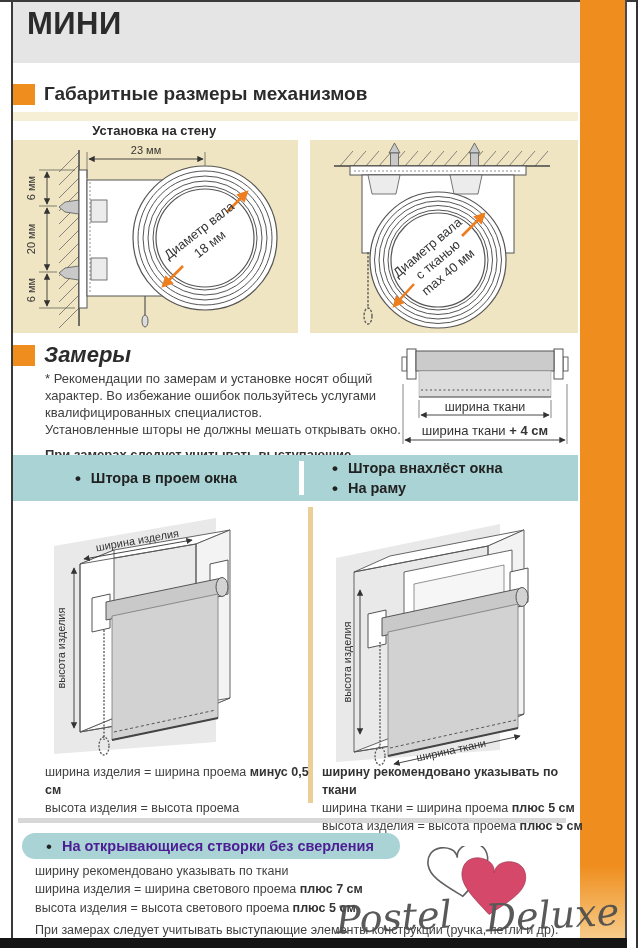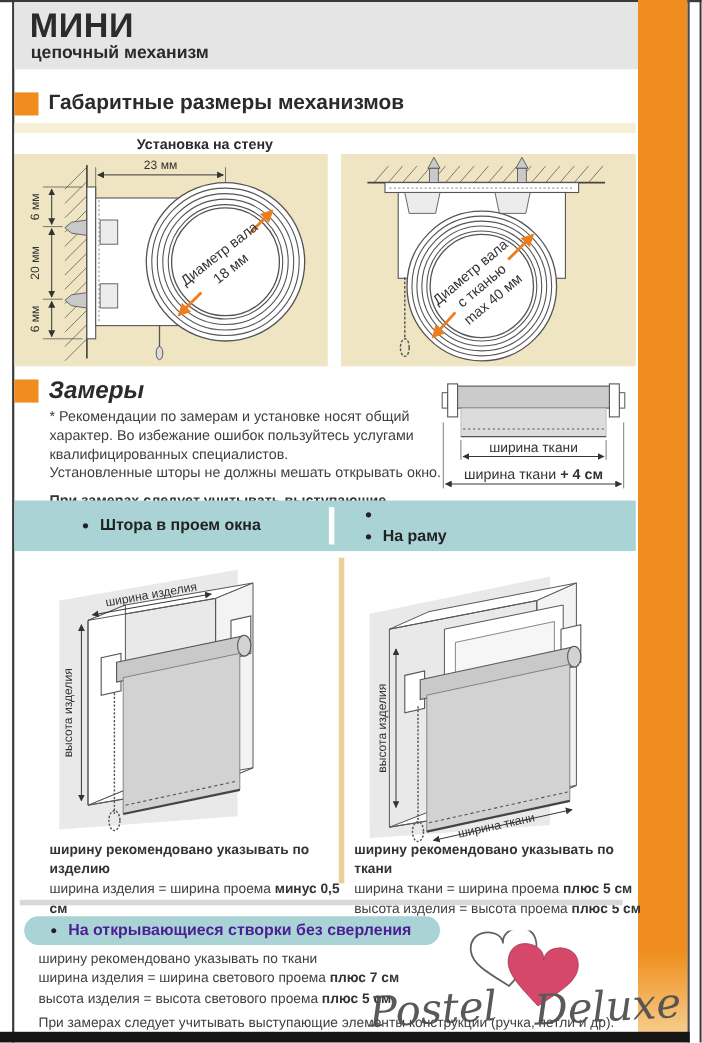--- a/index.html
+++ b/index.html
@@ -18,21 +18,21 @@
   .doc-header{position:absolute;left:13px;top:2px;width:567px;height:61px;background:#e5e5e5;}
   .doc-title{position:absolute;left:14px;top:4px;font-size:31px;font-weight:bold;color:#2b2b2b;letter-spacing:.5px;}
   .doc-subtitle{position:absolute;left:15px;top:38px;font-size:16px;font-weight:bold;color:#2b2b2b;}
 
   .sec1-head{position:absolute;left:13px;top:83px;display:flex;align-items:center;}
   .sq{width:22px;height:21px;background:#EF8E1E;margin-right:9px;flex:none;}
   .sec1-title{font-size:19px;font-weight:bold;color:#2b2b2b;}
 
   .cream-band{position:absolute;left:13px;top:112px;width:565px;height:9px;background:#f6eed5;}
   .diagram-titles{position:absolute;left:13px;top:121px;width:565px;height:19px;background:#fff;display:flex;}
-  .diagram-titles .dt{width:50%;text-align:center;font-size:13px;font-weight:bold;color:#2b2b2b;padding-top:2px;padding-left:32px;}
+  .diagram-titles .dt{width:50%;text-align:center;font-size:13px;font-weight:bold;color:#2b2b2b;padding-top:2px;}
 
   .beige-area{position:absolute;left:13px;top:140px;width:565px;height:193px;background:#F0E5C2;}
   .beige-divider{position:absolute;left:285px;top:0;width:12px;height:193px;background:#fff;}
   .diag{position:absolute;top:0;}
   svg{font-family:"Liberation Sans",sans-serif;}
   .dimtxt{font-size:11px;fill:#333;}
   .coiltxt{font-size:13px;fill:#333;}
 
   .measure{position:absolute;left:13px;top:342px;width:565px;}
   .measure-head{display:flex;align-items:center;margin-bottom:2px;font-style:italic;}
@@ -83,21 +83,20 @@
 <div class="page">
   <div class="top-line"></div>
   <div class="left-line"></div>
   <div class="orange-bar"></div>
   <div class="right-line"></div>
   <div class="page-edge"></div>
   <div class="bottom-bar"></div>
 
   <div class="doc-header">
     <div class="doc-title">МИНИ</div>
-    <div class="doc-subtitle">цепочный механизм</div>
   </div>
 
   <div class="sec1-head">
     <span class="sq"></span>
     <span class="sec1-title">Габаритные размеры механизмов</span>
   </div>
 
   <div class="cream-band"></div>
   <div class="diagram-titles">
     <div class="dt">Установка на стену</div>
@@ -221,20 +220,21 @@
 
   <div class="teal-band">
     <div class="tb-left tb-item">
       <span class="bullet">•</span>
       <span>Штора в проем окна</span>
     </div>
     <div class="tb-divider"></div>
     <div class="tb-right">
       <div class="tb-item">
         <span class="bullet">•</span>
+        <span>Штора внахлёст окна</span>
       </div>
       <div class="tb-item">
         <span class="bullet">•</span>
         <span>На раму</span>
       </div>
     </div>
   </div>
 
   <div class="two-col">
 
@@ -284,21 +284,20 @@
       <line x1="60" y1="140" x2="60" y2="248" stroke="#555" stroke-width="1.3" stroke-dasharray="2 1.5"></line>
       <ellipse cx="60" cy="254" rx="5" ry="9" fill="none" stroke="#555" stroke-width="1.3" stroke-dasharray="2 1.5"></ellipse>
       <line x1="40" y1="88" x2="40" y2="232" stroke="#333" stroke-width="0.9" marker-start="url(#ah)" marker-end="url(#ah)"></line>
       <text class="dimtxt" transform="rotate(-90 31 160)" x="31" y="160" text-anchor="middle">высота изделия</text>
       <line x1="74" y1="262" x2="200" y2="234" stroke="#333" stroke-width="0.9" marker-start="url(#ah)" marker-end="url(#ah)"></line>
       <text class="dimtxt" transform="rotate(-12.4 132 252)" x="132" y="252" text-anchor="middle">ширина ткани</text>
     </svg>
   </div>
 
   <div class="note note-left">
-    <div class="nt">ширину рекомендовано указывать по изделию</div>
     <div><span>ширина изделия = ширина проема </span><b>минус 0,5 см</b></div>
     <div>высота изделия = высота проема</div>
   </div>
   <div class="note note-right">
     <div class="nt">ширину рекомендовано указывать по ткани</div>
     <div><span>ширина ткани = ширина проема </span><b>плюс 5 см</b></div>
     <div><span>высота изделия = высота проема </span><b>плюс 5 см</b></div>
   </div>
 
   <div class="gray-rule"></div>

